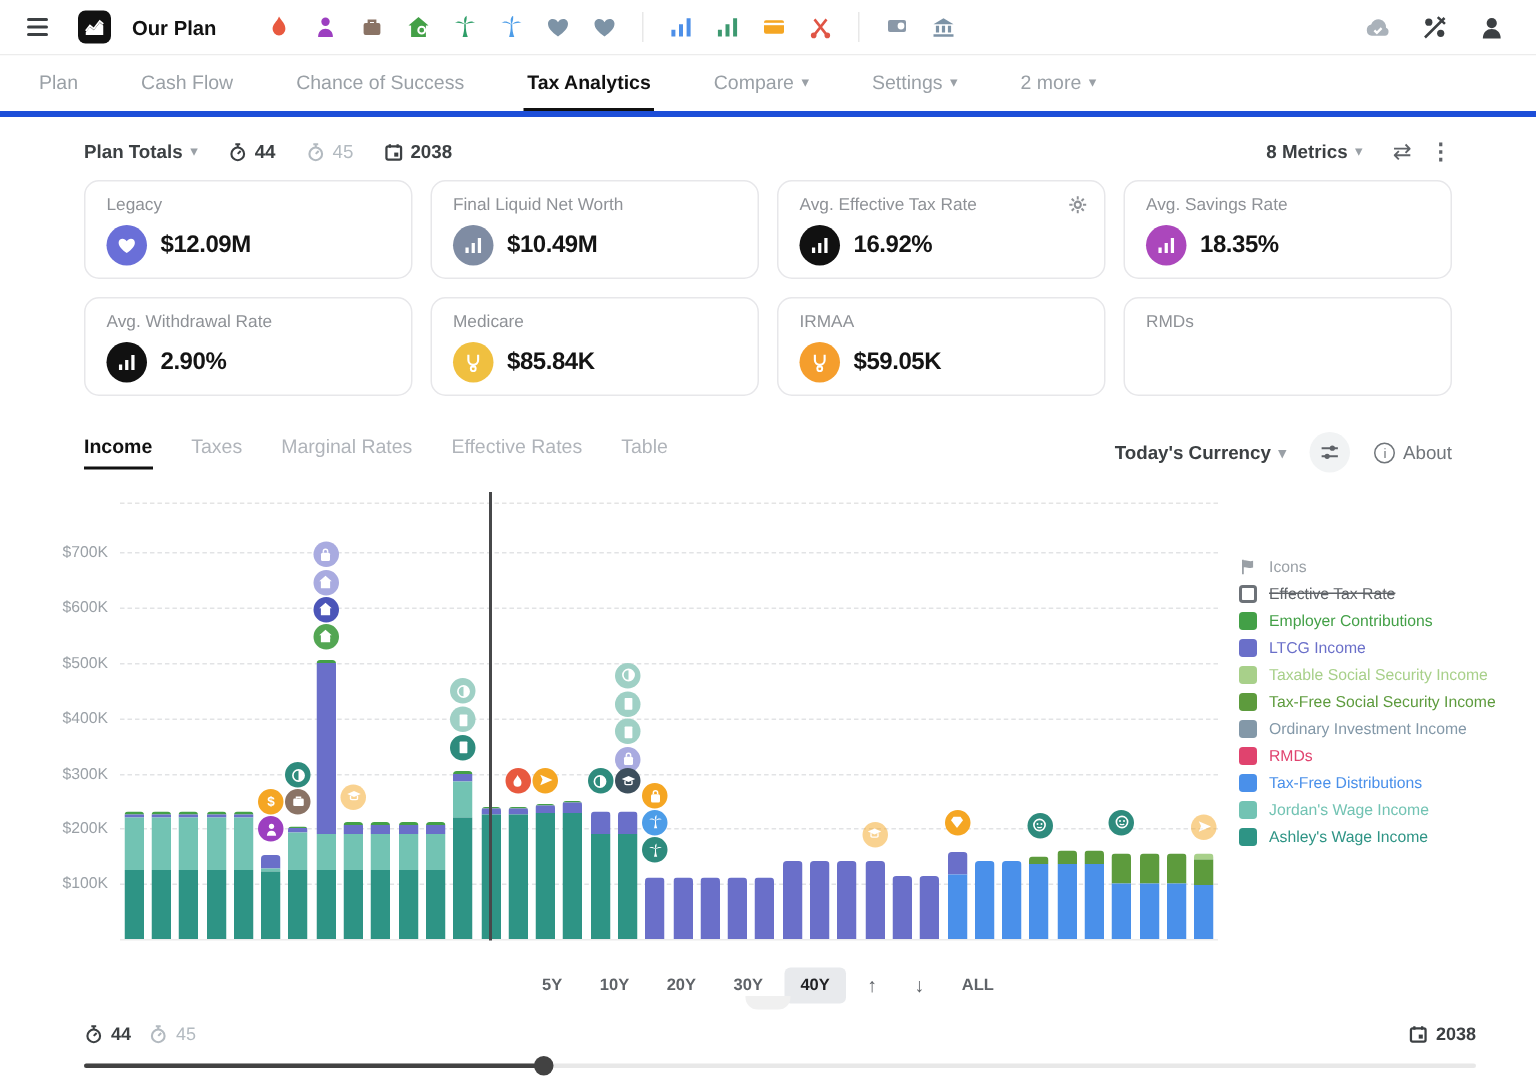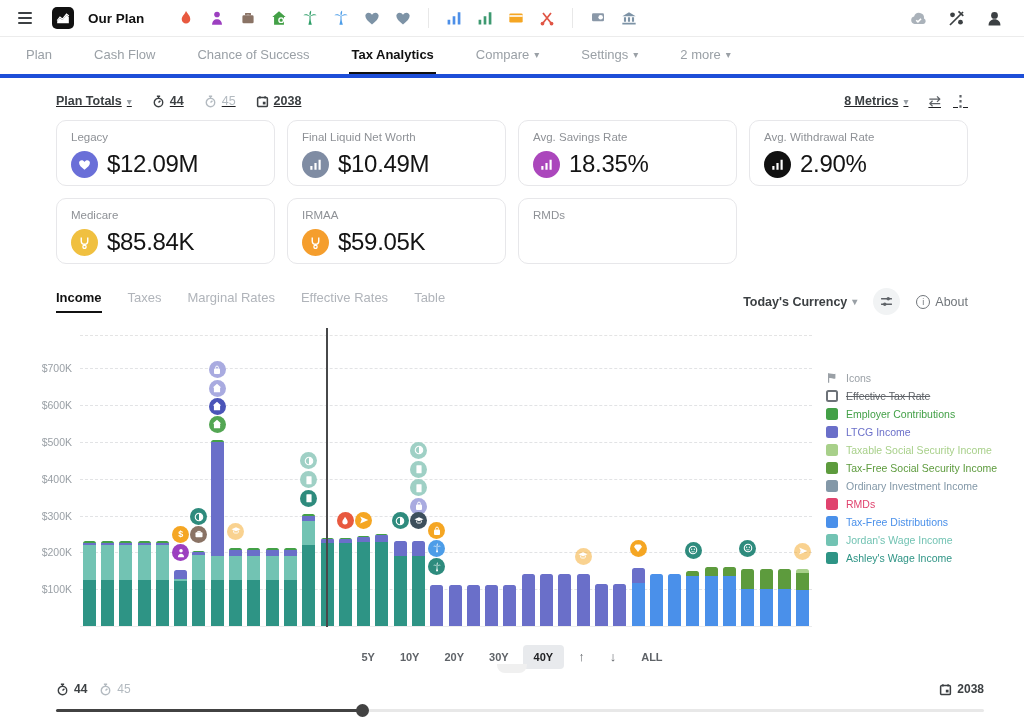--- a/index.html
+++ b/index.html
@@ -24,34 +24,34 @@
 
   
   .tabbar{height:41px;border-bottom:4px solid #1d4ed8;display:flex;align-items:stretch;
           padding-left:24px;gap:38px;background:#fff;}
   .nav-tab{display:flex;align-items:center;font-size:13px;color:#9aa0a6;cursor:pointer;
            border-bottom:2.5px solid transparent;padding:0 2px;gap:5px;}
   .nav-tab.active{color:#111;font-weight:bold;border-bottom-color:#111;}
   .caret{font-size:10px;color:#9aa0a6;}
 
   
-  .controls{margin-top:14px;padding:0 56px;display:flex;align-items:center;font-size:12.5px;text-decoration:underline;}
+  .controls{margin-top:14px;padding:0 56px;display:flex;align-items:center;font-size:12.5px;}
   .ctl{display:flex;align-items:center;gap:5px;margin-right:20px;cursor:pointer;}
   .ctl .lbl{font-weight:bold;color:#3c4043;}
   .ctl.dim .lbl{color:#b3bac0;font-weight:normal;}
   .controls .spacer{flex:1;}
 
   
   .cards{padding:0 56px;margin-top:10px;display:grid;grid-template-columns:repeat(4,1fr);
          gap:12px;}
   .card{border:1px solid #e7e7ea;border-radius:10px;padding:10px 14px;height:66px;position:relative;background:#fff;}
   .card-label{font-size:11.5px;color:#8e9196;}
   .card-row{display:flex;align-items:center;gap:9px;margin-top:7px;}
   .card-circle{width:27px;height:27px;border-radius:50%;display:flex;align-items:center;justify-content:center;color:#fff;flex:0 0 27px;}
-  .card-value{font-size:24px;font-weight:normal;color:#141414;letter-spacing:-.3px;}
+  .card-value{font-size:16px;font-weight:bold;color:#141414;letter-spacing:-.3px;}
   .card-gear{position:absolute;top:9px;right:11px;color:#8e9196;cursor:pointer;}
 
   
   .chart-header{margin-top:24px;padding:0 56px;display:flex;align-items:center;}
   .chart-tabs{display:flex;gap:26px;}
   .chart-tab{font-size:13px;color:#b0b4ba;cursor:pointer;padding-bottom:6px;border-bottom:2.5px solid transparent;}
   .chart-tab.active{color:#111;font-weight:bold;border-bottom-color:#111;}
   .chart-header .spacer{flex:1;}
   .hdr-right{display:flex;align-items:center;gap:16px;}
   .currency-btn{display:flex;align-items:center;gap:5px;font-size:12.5px;font-weight:bold;color:#3c4043;cursor:pointer;}
@@ -337,20 +337,37 @@
             <span style="color: rgb(255, 255, 255);">
               <svg width="13" height="13" viewBox="0 0 12 12">
                 <path d="M1.2 10.8V7.4h2v3.4zM5 10.8V4.6h2v6.2zM8.8 10.8V1.6h2v9.2z"></path>
               </svg>
             </span>
           </div>
           <div class="card-value">$10.49M</div>
         </div>
       </div>
       <div class="card">
+        <div class="card-label">Avg. Effective Tax Rate</div>
+        <div class="card-row">
+          <div class="card-circle" style="background: rgb(17, 17, 17);">
+            <span style="color: rgb(255, 255, 255);">
+              <svg width="13" height="13" viewBox="0 0 12 12">
+                <path d="M1.2 10.8V7.4h2v3.4zM5 10.8V4.6h2v6.2zM8.8 10.8V1.6h2v9.2z"></path>
+              </svg>
+            </span>
+          </div>
+          <div class="card-value">16.92%</div>
+        </div>
+        <span class="card-gear"><span style="color: rgb(142, 145, 150);"><svg width="13" height="13" viewBox="0 0 12 12">
+              <circle cx="6" cy="6" r="1.9" fill="none" stroke="currentColor" stroke-width="1.3"></circle>
+              <path d="M6 .8v2M6 9.2v2M.8 6h2M9.2 6h2M2.3 2.3l1.4 1.4M8.3 8.3l1.4 1.4M9.7 2.3L8.3 3.7M3.7 8.3L2.3 9.7" stroke="currentColor" stroke-width="1.2" fill="none"></path>
+            </svg></span></span>
+      </div>
+      <div class="card">
         <div class="card-label">Avg. Savings Rate</div>
         <div class="card-row">
           <div class="card-circle" style="background: rgb(171, 71, 188);">
             <span style="color: rgb(255, 255, 255);">
               <svg width="13" height="13" viewBox="0 0 12 12">
                 <path d="M1.2 10.8V7.4h2v3.4zM5 10.8V4.6h2v6.2zM8.8 10.8V1.6h2v9.2z"></path>
               </svg>
             </span>
           </div>
           <div class="card-value">18.35%</div>

